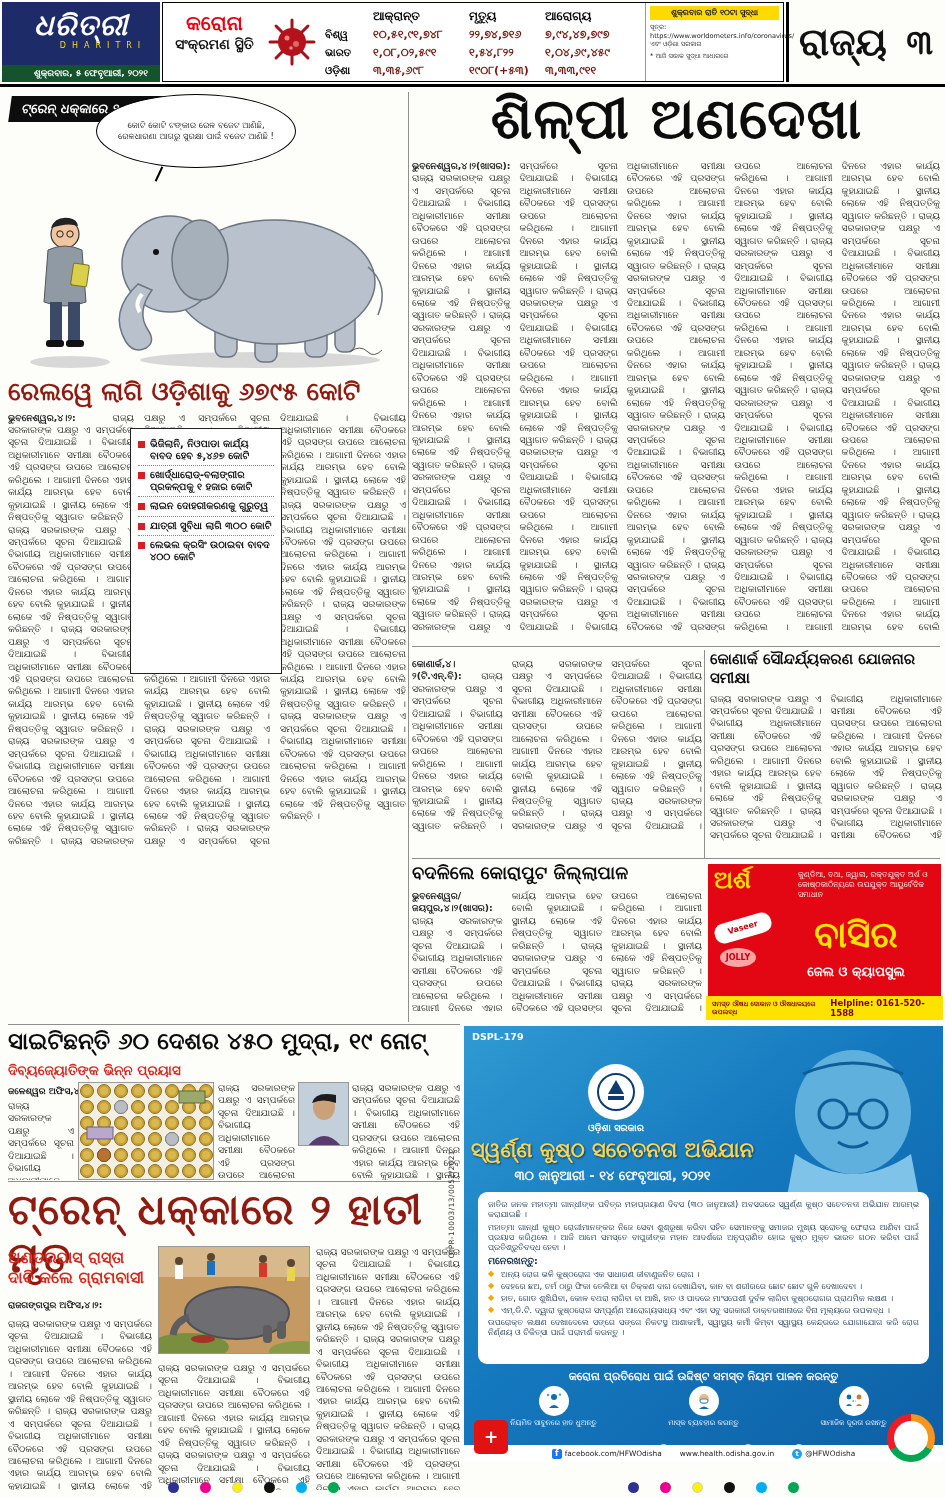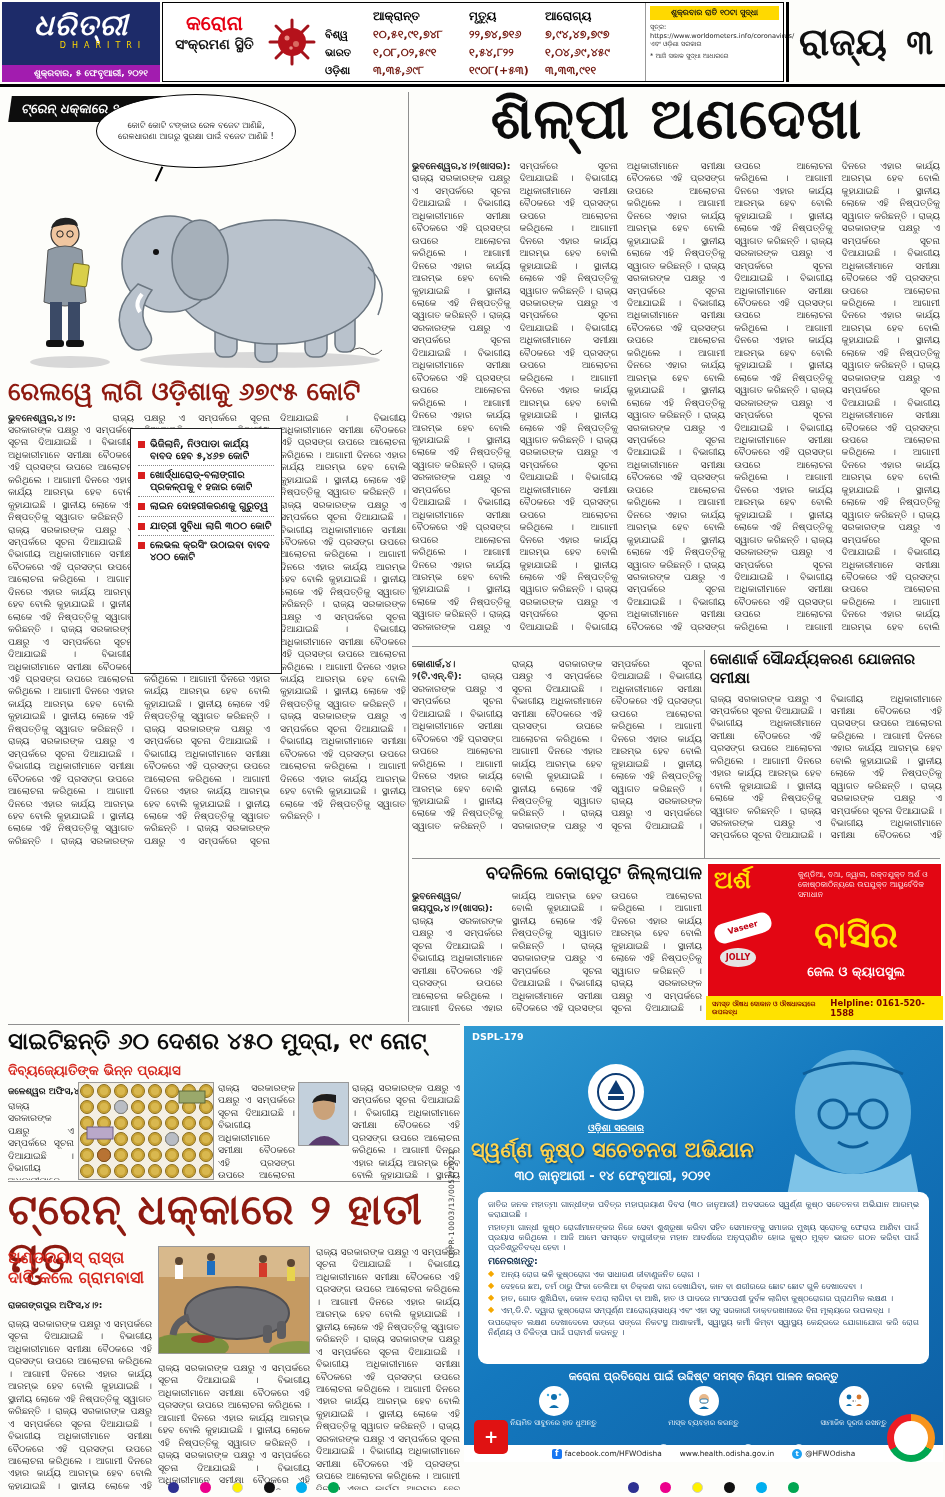--- a/index.html
+++ b/index.html
@@ -9,21 +9,21 @@
   .abs{position:absolute;}
   .bodytxt{font-size:9.3px;line-height:1.34;text-align:justify;color:#222;overflow:hidden;word-break:break-word;column-fill:auto;}
   .dl{font-weight:bold;}
   .hairline{background:#8f8f8f;}
   .dot{border-radius:50%;display:inline-block;width:11px;height:11px;margin-right:16px;}
 
   
   .logo-block{left:2px;top:2px;width:158px;height:80px;background:#1d2b69;text-align:center;}
   .logo-title{color:#fff;font-size:29px;font-weight:800;font-style:italic;padding-top:6px;letter-spacing:1px;}
   .logo-sub{color:#ffd900;font-size:8px;letter-spacing:6px;margin-top:-2px;padding-left:44px;}
-  .logo-date{position:absolute;left:0;right:0;bottom:0;height:17px;background:#a21caf;color:#fff;font-size:9px;font-weight:bold;line-height:17px;padding-left:20px;}
+  .logo-date{position:absolute;left:0;right:0;bottom:0;height:17px;background:#14532d;color:#fff;font-size:9px;font-weight:bold;line-height:17px;padding-left:20px;}
   .corona-box{left:162px;top:2px;width:622px;height:80px;border:1px solid #000;display:flex;align-items:stretch;background:#fff;}
   .cb-title{width:112px;text-align:center;padding-top:10px;}
   .cb-t1{color:#e60012;font-size:20px;font-weight:800;line-height:1;}
   .cb-t2{color:#111;font-size:14px;font-weight:800;margin-top:3px;}
   .cb-virus{width:58px;display:flex;align-items:center;justify-content:center;}
   .cb-table{flex:1;padding:4px 4px 2px 6px;display:grid;grid-template-columns:48px 96px 76px 96px;grid-auto-rows:18px;align-items:center;}
   .cb-h{font-size:12px;font-weight:800;color:#000;}
   .cb-l{font-size:10.5px;font-weight:800;color:#000;}
   .cb-v{font-size:11px;font-weight:800;color:#731910;}
   .cb-notes{width:138px;border-left:1px solid #999;padding:3px 4px;display:flex;flex-direction:column;gap:3px;}
@@ -32,53 +32,53 @@
   .cb-fn{font-size:6.6px;color:#222;}
   .section-block{left:786px;top:2px;width:157px;height:80px;border-left:3px solid #000;display:flex;align-items:center;justify-content:space-between;padding:0 10px;}
   .section-name{font-size:38px;font-weight:800;}
   .page-no{font-size:34px;font-weight:800;}
 
   
   .lead-headline{left:410px;top:88px;width:533px;height:70px;font-size:56px;font-weight:800;text-align:center;letter-spacing:1px;color:#0c0c0c;line-height:1.1;}
   .rail-head{color:#8e1a10;font-size:25px;font-weight:800;line-height:1.1;}
   .mid-head{font-size:16.5px;font-weight:800;color:#0c0c0c;line-height:1.2;}
   .small-head{font-size:15px;font-weight:800;color:#0c0c0c;line-height:1.25;}
-  .coll-head{font-size:18px;font-weight:800;color:#0c0c0c;text-align:right;}
+  .coll-head{font-size:18px;font-weight:800;color:#0c0c0c;}
   .coins-head{font-size:23px;font-weight:800;color:#0c0c0c;}
   .red-sub{color:#d6281e;font-weight:800;}
   .eleph-head{font-size:42px;font-weight:800;color:#8e1a10;letter-spacing:1px;line-height:1.15;}
 
   
   .cartoon-tag{left:2px;top:6px;background:#0d0d0d;color:#fff;font-size:13px;font-weight:800;padding:5px 12px;transform:skewX(-8deg);}
   .bubble{left:88px;top:4px;width:200px;height:74px;border:1.5px solid #000;border-radius:50%;background:#fff;display:flex;align-items:center;justify-content:center;text-align:center;font-size:8.4px;line-height:1.3;padding:8px 16px;}
   .bubble-tail{left:150px;top:76px;width:2px;height:16px;background:#000;transform:rotate(25deg);}
 
   
   .hl-box{position:absolute;left:122px;top:16px;width:152px;height:246px;background:#fff;border:1px solid #222;padding:6px 7px;z-index:3;}
   .hl-item{display:flex;gap:5px;font-size:9.8px;font-weight:800;line-height:1.25;padding:3px 0;border-bottom:1px dotted #888;}
   .hl-item:last-child{border-bottom:none;}
   .hl-b{flex:0 0 7px;width:7px;height:7px;background:#d81e1e;margin-top:3px;}
 
   
   .vaseer{left:706px;top:862px;width:237px;height:158px;background:#e30613;box-shadow:inset 0 0 0 2px #fff;overflow:hidden;}
   .v-prod{left:8px;top:4px;font-size:24px;font-weight:800;color:#ffe200;}
   .v-ail{left:92px;top:8px;width:140px;font-size:7.8px;color:#fff;line-height:1.3;}
   .v-tube{left:8px;top:56px;width:58px;height:20px;background:#fff;border-radius:9px;transform:rotate(-16deg);color:#c00012;font-size:8px;font-weight:800;text-align:center;line-height:20px;}
-  .v-jolly{left:14px;top:86px;width:36px;height:19px;background:#e5e5e5;border-radius:50%;color:#c00012;font-size:8px;font-weight:800;text-align:center;line-height:19px;}
+  .v-jolly{left:14px;top:86px;width:36px;height:19px;background:#fca5a5;border-radius:50%;color:#c00012;font-size:8px;font-weight:800;text-align:center;line-height:19px;}
   .v-brand{left:68px;top:52px;width:164px;font-size:36px;font-weight:800;color:#ffe200;text-align:center;}
   .v-form{left:68px;top:102px;width:164px;font-size:13px;font-weight:800;color:#fff;text-align:center;}
   .v-strip{left:0;bottom:0;width:100%;height:24px;background:#ffe200;display:flex;align-items:center;justify-content:space-between;padding:0 6px;}
   .v-avail{font-size:6.6px;color:#7a0000;font-weight:bold;}
   .v-help{font-size:8.5px;color:#7a0000;font-weight:700;}
 
   
   .bluead{left:464px;top:1026px;width:479px;height:436px;background:linear-gradient(140deg,#2f9ad2 0%,#1478be 45%,#0d5fa4 100%);overflow:hidden;}
   .ba-code{left:8px;top:5px;font-size:9.5px;color:#fff;font-weight:bold;}
   .ba-emblem{left:124px;top:38px;width:56px;height:56px;background:#fff;border-radius:50%;display:flex;align-items:center;justify-content:center;}
-  .ba-govt{left:64px;top:96px;width:176px;text-align:center;color:#fff;font-size:9.5px;font-weight:bold;text-decoration:underline;}
+  .ba-govt{left:64px;top:96px;width:176px;text-align:center;color:#fff;font-size:9.5px;font-weight:bold;}
   .ba-camp{left:0;top:112px;width:62%;text-align:center;color:#ffd34d;font-size:21px;font-weight:800;text-shadow:1px 1px 2px #083c66;}
   .ba-dates{left:0;top:142px;width:62%;text-align:center;color:#fff;font-size:13px;font-weight:800;}
   .ba-box{left:14px;top:166px;width:451px;height:172px;background:#fff;border-radius:9px;padding:7px 10px;font-size:8.1px;line-height:1.24;color:#0a2a4a;text-align:justify;overflow:hidden;}
   .ba-box p{margin-bottom:3px;}
   .ba-rem{font-weight:800;font-size:9.5px;margin:2px 0;}
   .ba-li{display:flex;gap:5px;margin-bottom:2px;}
   .ba-dia{flex:0 0 8px;color:#f5a800;font-size:8px;line-height:1.2;}
   .ba-cov{left:0;top:344px;width:100%;text-align:center;color:#fff;font-size:11px;font-weight:800;}
   .ba-figs{left:0;top:360px;width:100%;display:flex;justify-content:center;gap:46px;}
   .ba-fig{width:104px;text-align:center;}

